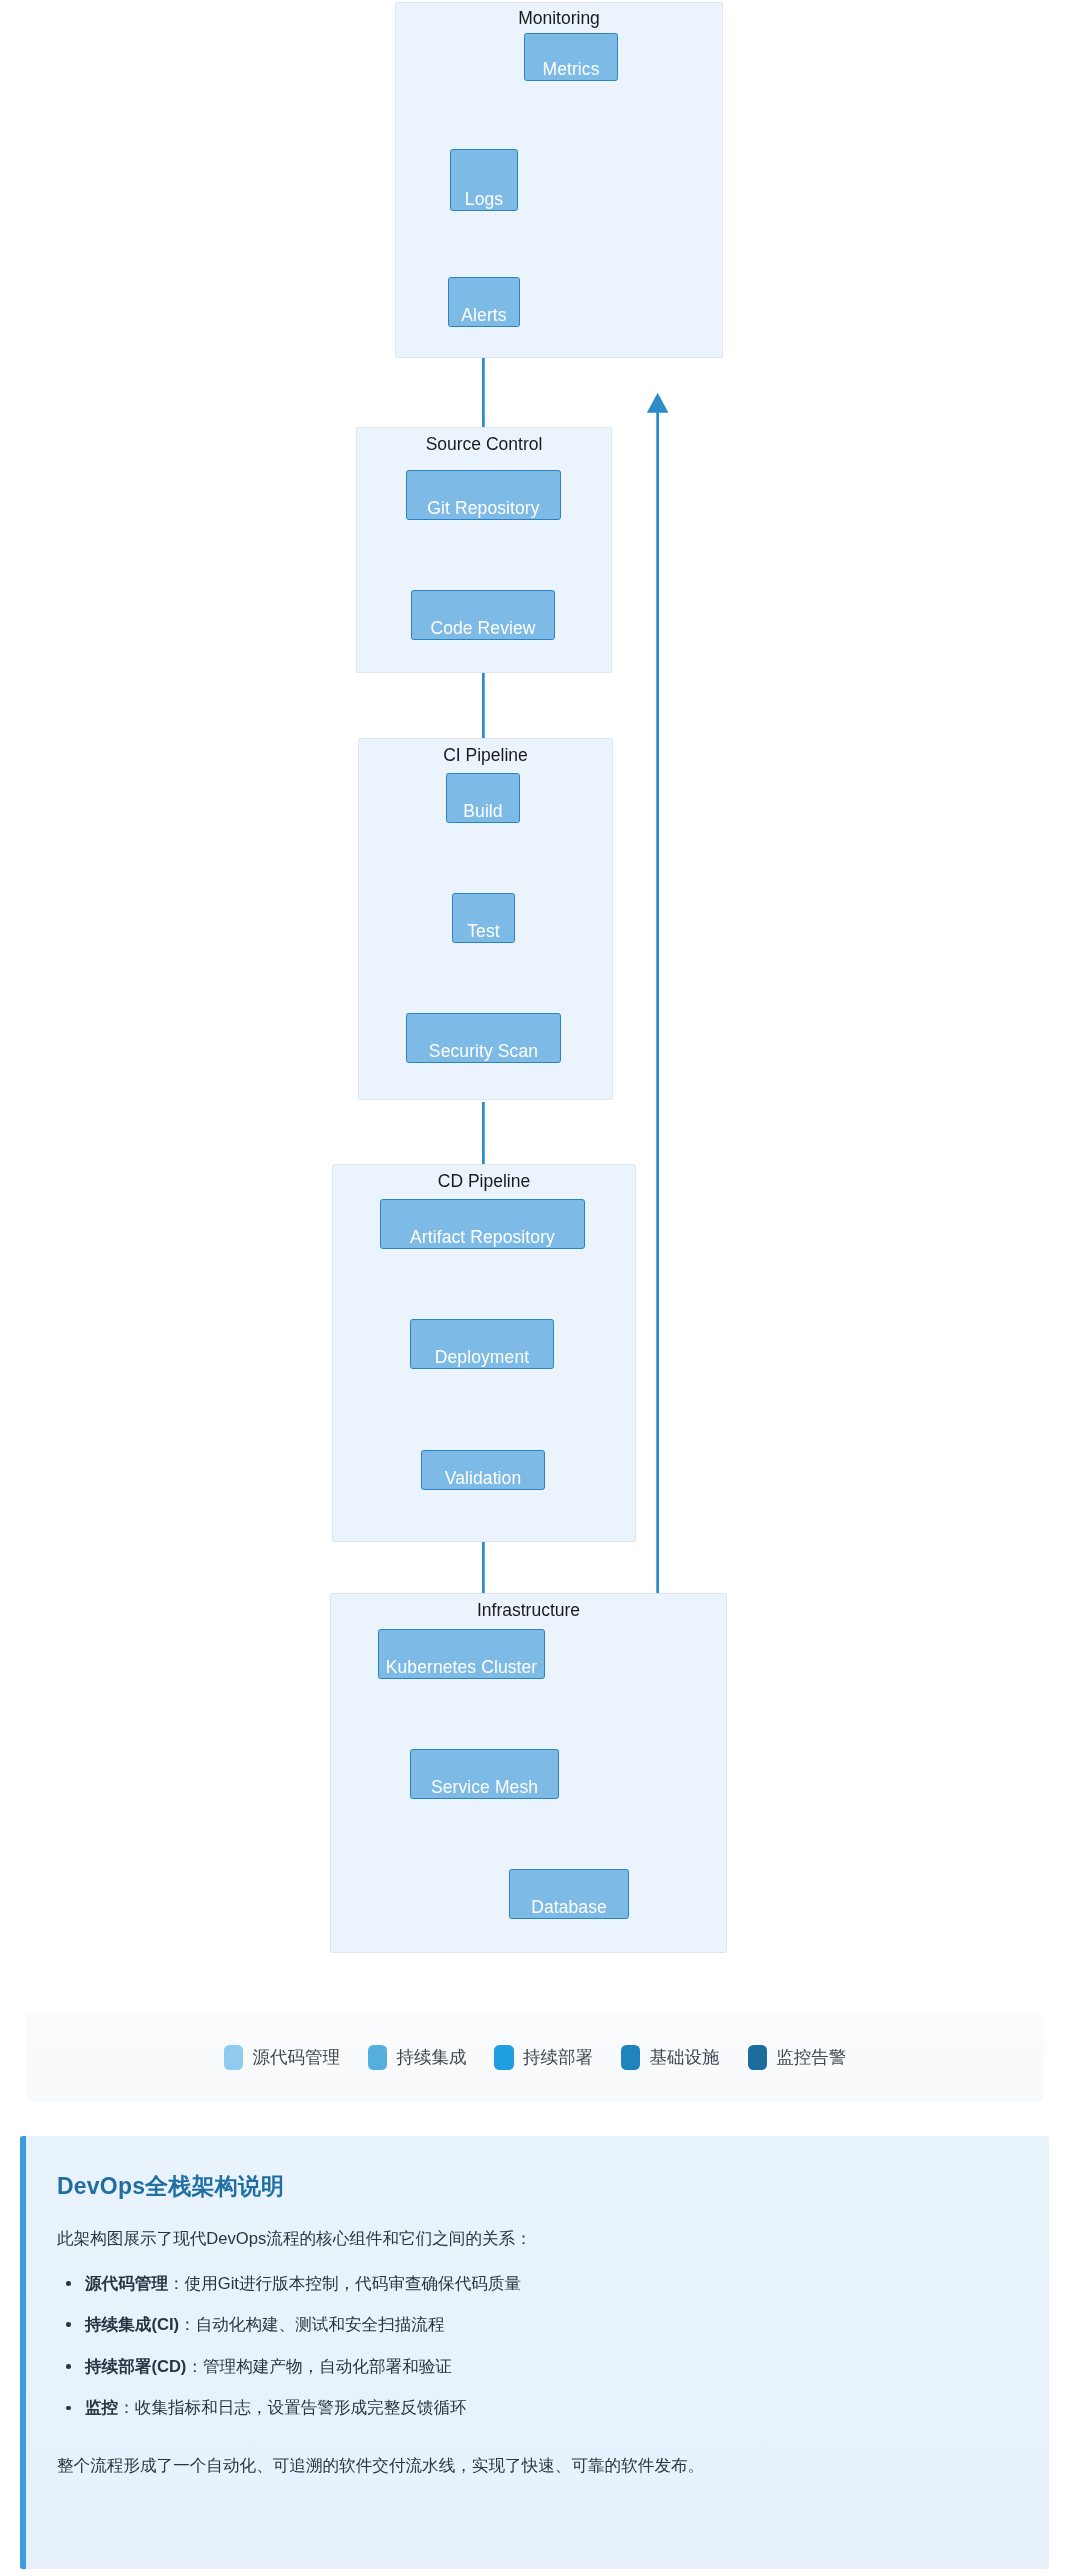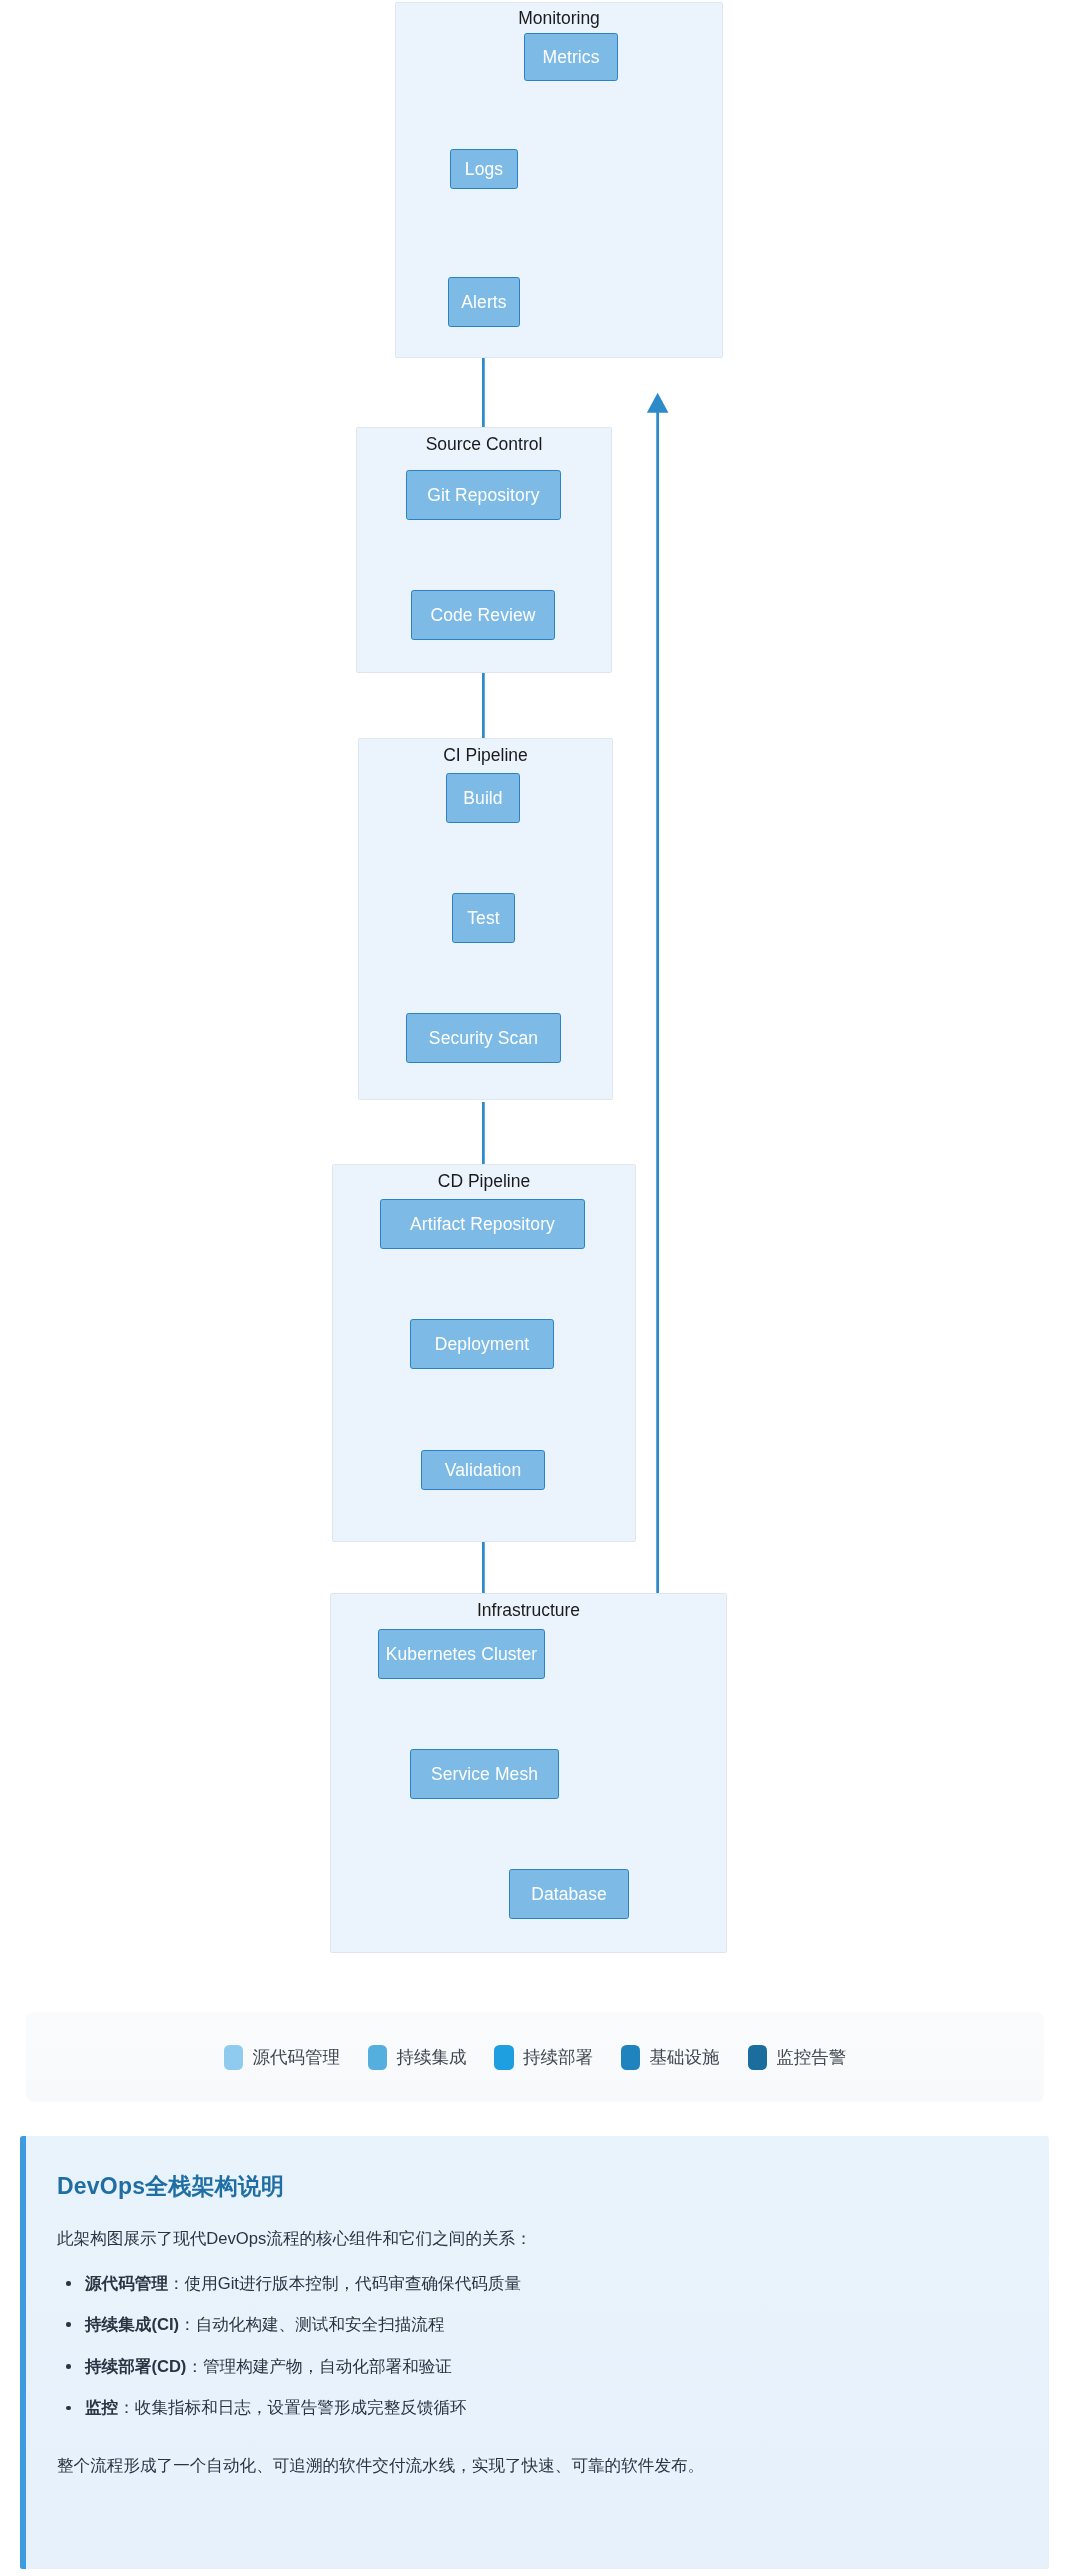--- a/index.html
+++ b/index.html
@@ -50,21 +50,21 @@
     font-family: "Liberation Sans", "DejaVu Sans", sans-serif;
     white-space: nowrap;
   }
 
   .node {
     position: absolute;
     box-sizing: border-box;
     border: 1.5px solid #2a82c4;
     border-radius: 2.8px;
     display: flex;
-    align-items: center;
+    align-items: flex-end;
     justify-content: center;
     color: #ffffff;
     font-size: 17.5px;
     white-space: nowrap;
     background: #7dbbe6;
     letter-spacing: 0.1px;
   }
 
   
   #legend-bar {
@@ -203,21 +203,21 @@
       <path d="M 668,2050 C 700,2028 713,2010 713,1960 L 713,432"></path>
     </g>
   </svg>
 
   <div class="cluster-box" style="left:395px; top:1.8px; width:328px; height:356px;">
     <div class="cluster-title">Monitoring</div>
   </div>
   <div class="node" style="left:524px; top:33px; width:94px; height:48px;">
     <span>Metrics</span>
   </div>
-  <div class="node" style="left:450px; top:149px; width:68px; height:40px;">
+  <div class="node" style="left:450px; top:149px; width:68px; height:62px;">
     <span>Logs</span>
   </div>
   <div class="node" style="left:448px; top:277px; width:72px; height:50px;">
     <span>Alerts</span>
   </div>
 
   <div class="cluster-box" style="left:356px; top:427px; width:256px; height:246px;">
     <div class="cluster-title">Source Control</div>
   </div>
   <div class="node" style="left:406px; top:470px; width:155px; height:50px;">

